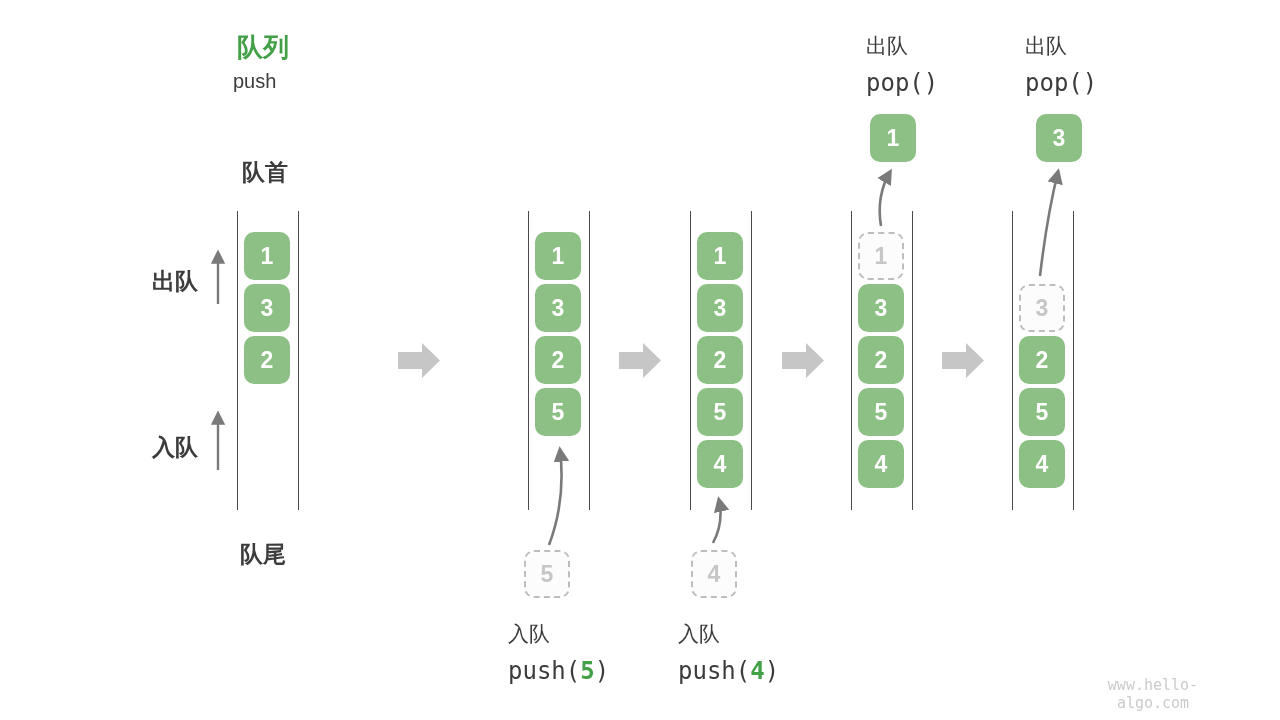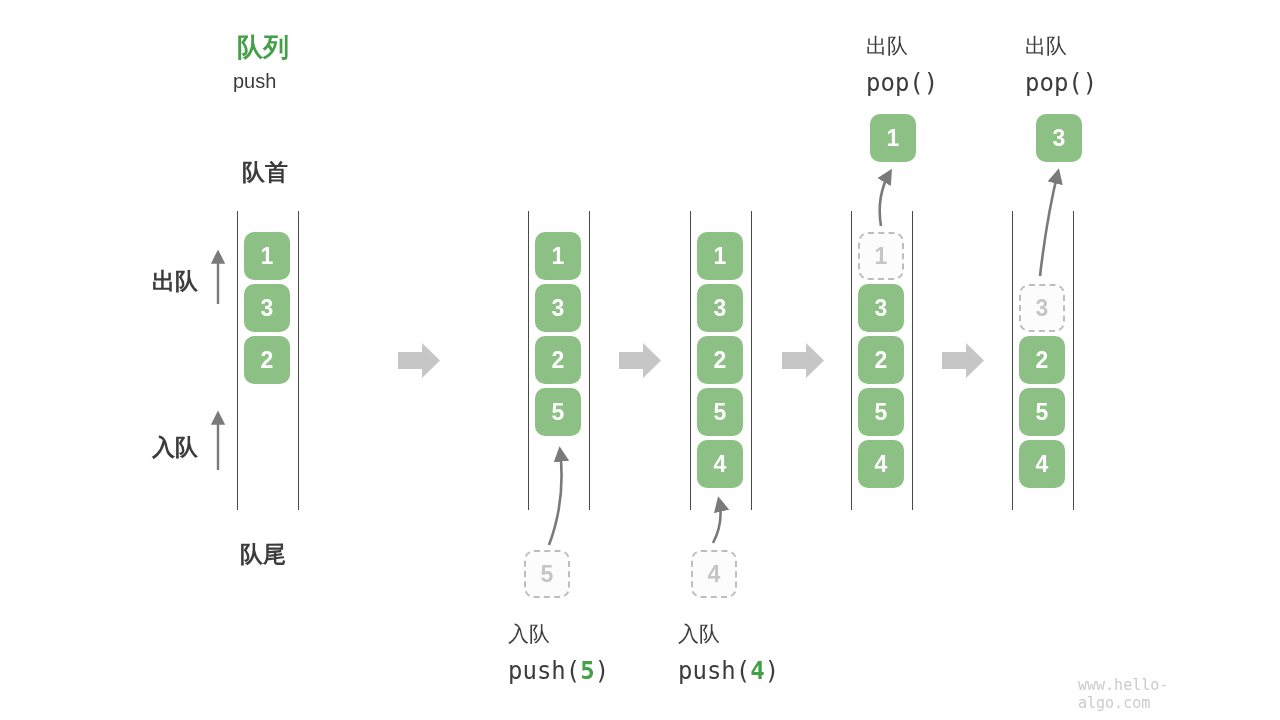--- a/index.html
+++ b/index.html
@@ -26,21 +26,21 @@
   .pipe .qbox{left:6px;}
   .s0{top:21px;} .s1{top:73px;} .s2{top:125px;} .s3{top:177px;} .s4{top:229px;}
 
   .dashed{background:#fcfcfc;border:2px dashed #bdbdbd;color:#c6c6c6;}
 
   .cap{position:absolute;color:#3c3c3c;font-size:21px;white-space:nowrap;}
   .cap .mono{font-family:"DejaVu Sans Mono",monospace;font-size:24px;margin-top:9px;}
   .cap .arg{color:#43a047;font-weight:bold;}
 
   .watermark{position:absolute;left:1078px;top:676px;font-family:"DejaVu Sans Mono",monospace;
-             font-size:15px;color:#cbcbcb;}
+             font-size:15px;color:#cbcbcb;text-align:center;}
 </style>
 </head>
 <body>
 
 <div class="canvas">
 
   <svg class="overlay" viewBox="0 0 1280 720">
     <defs>
       <marker id="ah" markerWidth="9" markerHeight="9" refX="4.5" refY="3" orient="auto">
         <path d="M0,0 L6,3 L0,6 Z" fill="#7a7a7a"></path>

